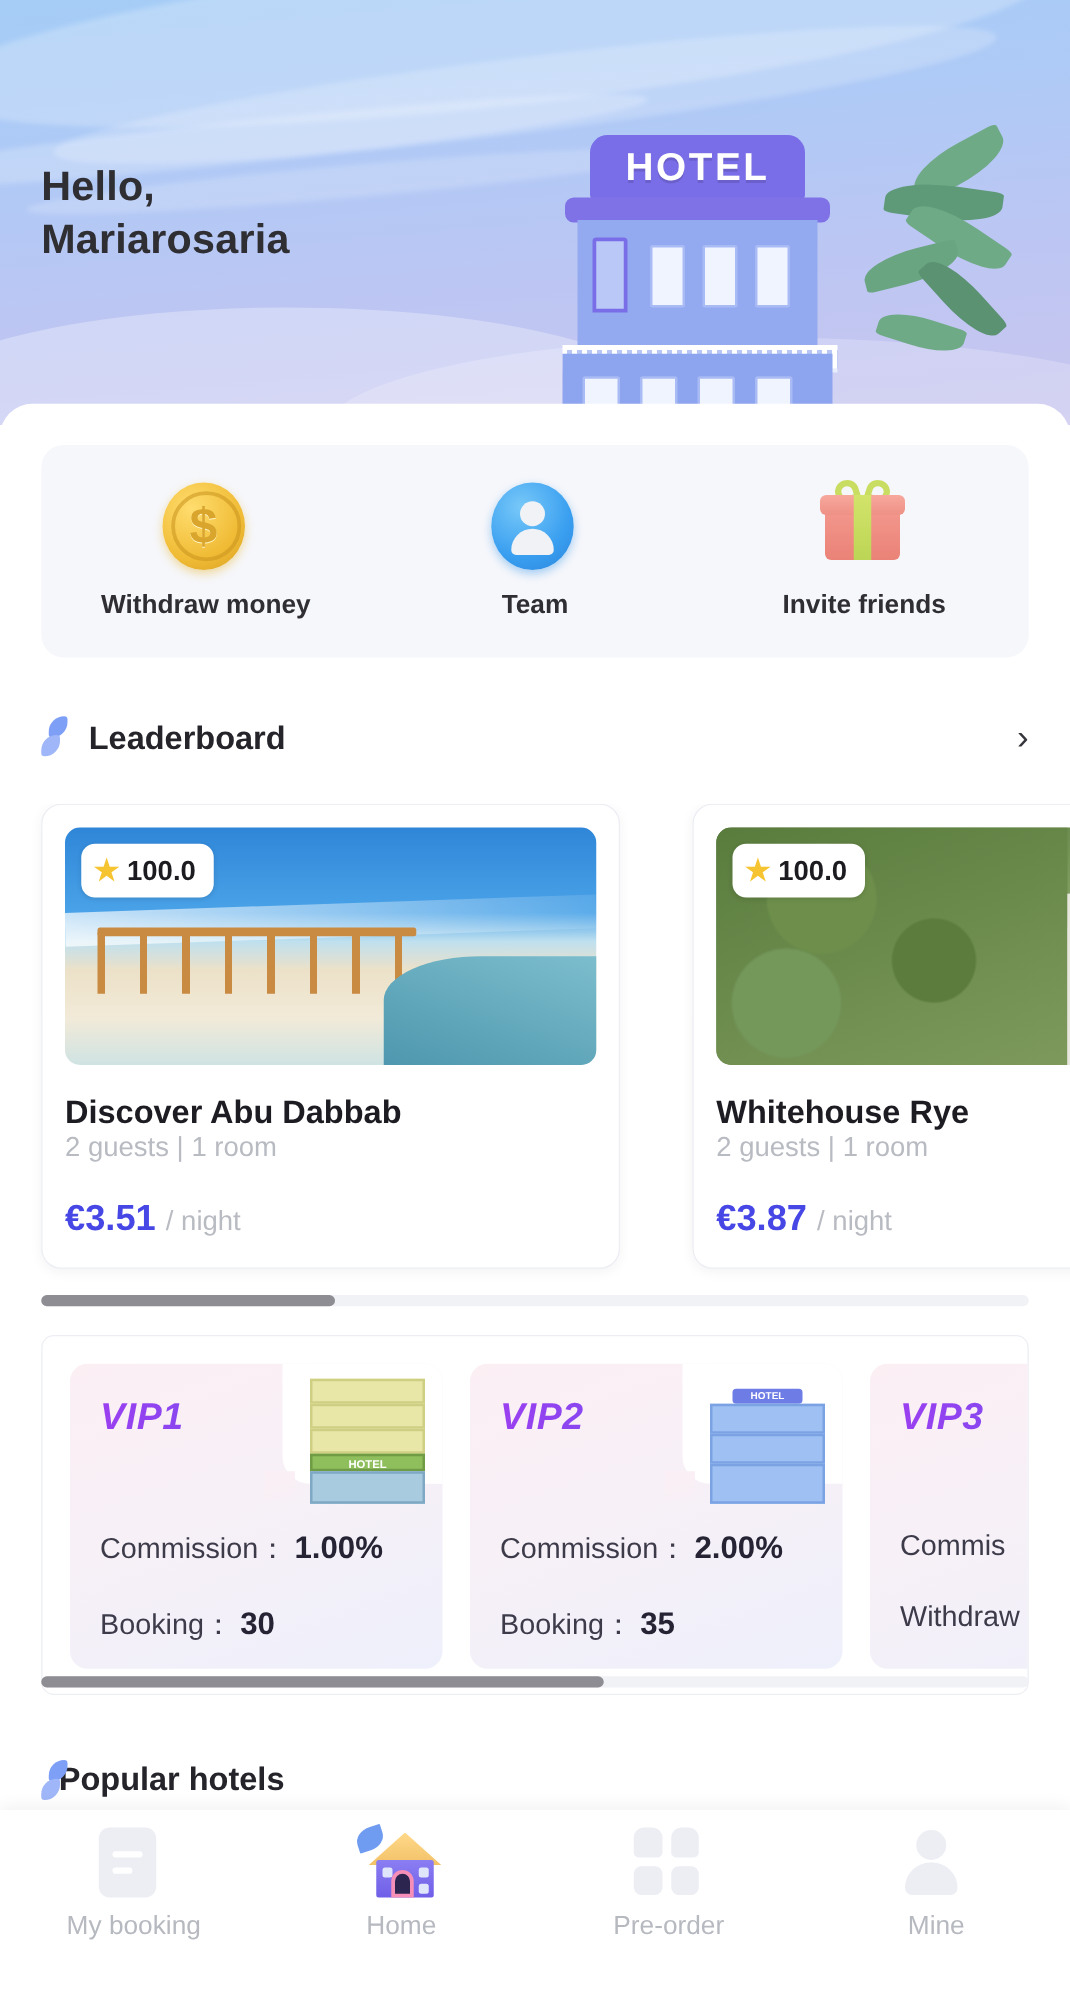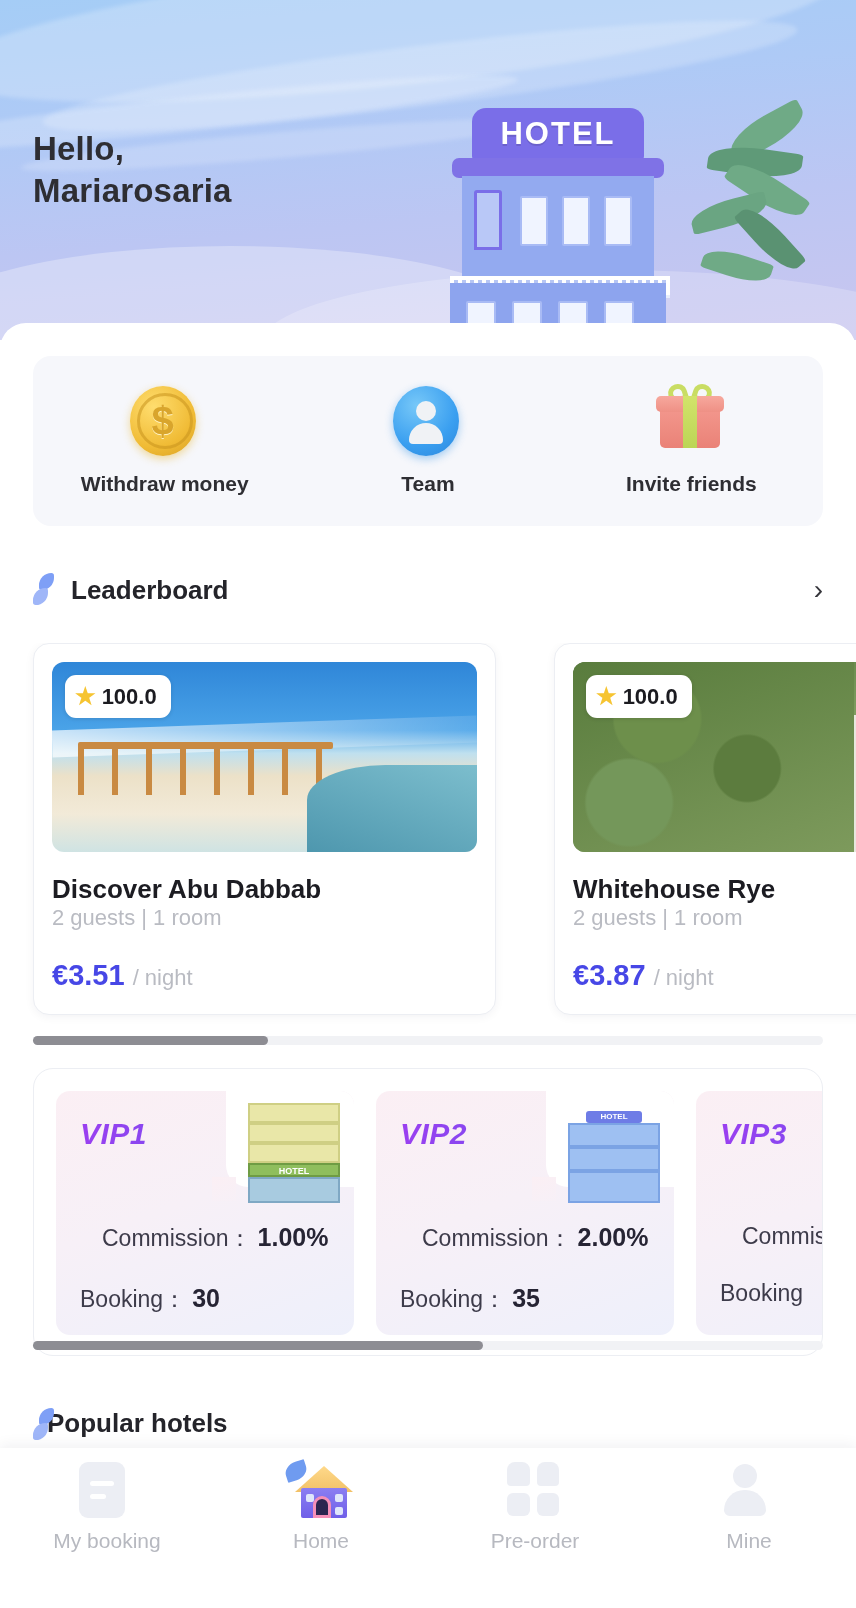--- a/index.html
+++ b/index.html
@@ -140,36 +140,36 @@
   .hname{ margin-top:22px; font-size:26px; font-weight:bold; color:#1c1c22; }
   .hmeta{ font-size:22px; color:#b9bbc2; }
   .hprice{ margin-top:28px; font-size:29px; font-weight:bold; color:#4747e6; }
   .hprice small{ font-size:22px; font-weight:normal; color:#b9bbc2; }
 
   .sbar-track{ position:absolute; height:9px; border-radius:5px; background:#f1f2f5; }
   .sbar-thumb{ position:absolute; height:9px; border-radius:5px; background:#8d8d93; }
 
   
   .vip-box{ position:absolute; left:33px; top:745px; width:790px; height:288px;
-    background:#fff; border:1px solid #eceef3; border-radius:20px; overflow:hidden; }
+    background:#fff; border:1px solid #eceef3; border-radius:10px; overflow:hidden; }
   .vip-row{ position:absolute; left:22px; top:22px; display:flex; gap:22px; }
   .vcard{ width:298px; height:244px; flex:none; position:relative; cursor:pointer;
     background:linear-gradient(160deg,#fbeff4 0%,#f7f0f7 45%,#eef0fb 100%);
     border-radius:14px; padding:26px 24px; }
   .vcard::before{ content:""; position:absolute; right:0; top:0; width:128px; height:96px;
     background:#ffffff; border-radius:0 14px 0 22px; }
   .vcard::after{ content:""; position:absolute; right:118px; top:86px; width:24px; height:24px;
     background:linear-gradient(160deg,#fbeff4,#f7f0f7); border-radius:0; }
   .vtitle{ position:relative; z-index:3; font-size:30px; font-weight:bold; font-style:italic;
     background:linear-gradient(95deg,#9b3ff0,#5b5bf0); -webkit-background-clip:text;
     background-clip:text; color:transparent; letter-spacing:.5px; }
   .vline{ position:relative; z-index:3; font-size:23px; color:#3d3b4a; display:flex;
     align-items:baseline; gap:6px; }
   .vline b{ font-size:25px; color:#262434; }
-  .v1{ margin-top:72px;margin-left:22px; } .v2{ margin-top:30px; }
+  .v1{ margin-top:72px; } .v2{ margin-top:30px; }
   .vimg{ position:absolute; right:14px; top:12px; width:92px; height:100px; z-index:4; }
   .bld{ position:absolute; left:0; bottom:0; width:100%; }
   .t1 .f{ background:#e9e7a8; border:2px solid #cfcf84; }
   .t2 .f{ background:#9ec0f2; border:2px solid #7ba3e4; }
 
   
   .pop-head{ position:absolute; left:33px; top:1085px; display:flex; align-items:center; }
   .pop-title{ font-size:26px; font-weight:bold; color:#24242a; }
 
   
@@ -384,21 +384,21 @@
           <b>35</b>
         </div>
       </div>
 
       <div class="vcard">
         <div class="vtitle">VIP3</div>
         <div class="vline v1">
           <span>Commis</span>
         </div>
         <div class="vline v2">
-          <span>Booking</span>
+          <span>Withdraw</span>
         </div>
       </div>
 
     </div>
   </div>
 
   <div class="sbar-track" style="left:33px; top:1018px; width:790px;"></div>
   <div class="sbar-thumb" style="left:33px; top:1018px; width:450px;"></div>
 
   <div class="pop-head">

